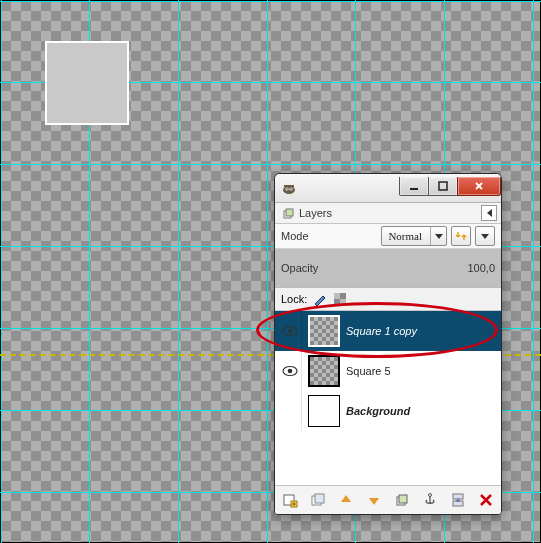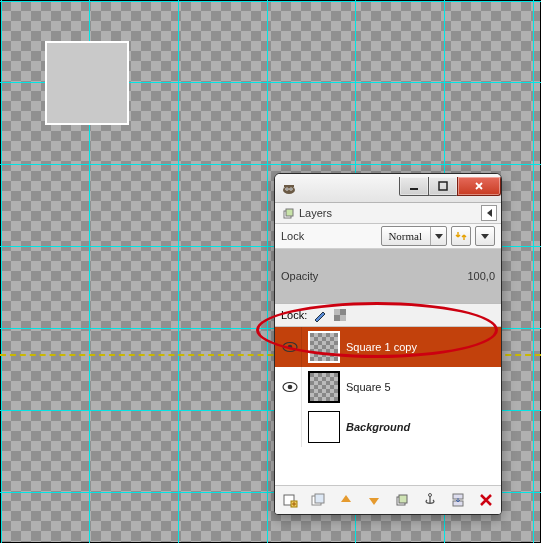--- a/index.html
+++ b/index.html
@@ -135,21 +135,21 @@
     border:1px solid #8a8a8a;
     background: linear-gradient(#fff,#e8e8e8);
     border-radius:2px;
     display:flex; align-items:center; justify-content:center;
   }
   .opacity-row {
     height:22px;
     background: linear-gradient(to right, #d7d7d7 0%, #d7d7d7 100%);
     border-bottom:1px solid #bcbcbc;
     display:flex; align-items:center;
-    padding:16px 6px;
+    padding:8px 6px;
     color:#333;
     position:relative;
   }
   .opacity-fill {
     position:absolute; left:0; top:0; bottom:0; right:0;
     background:#c0c0c0;
     z-index:0;
   }
   .opacity-row span { z-index:1; }
   .opacity-val { margin-left:auto; }
@@ -169,22 +169,23 @@
   }
   .layer-item {
     height:40px;
     display:flex;
     align-items:center;
     padding:0 4px;
     gap:6px;
     color:#222;
   }
   .layer-item.selected {
-    background:#c2410c;
+    background:#0c4a6e;
     color:#fff;
+    font-style:italic;
   }
   .eye-cell {
     width:22px; height:100%;
     display:flex; align-items:center; justify-content:center;
     border-right:1px solid rgba(0,0,0,.1);
   }
   .thumb {
     width:32px; height:32px;
     border:1px solid #000;
     box-sizing:border-box;
@@ -292,21 +293,21 @@
           <rect x="3" y="2" width="7" height="7" fill="#c8e3a8" stroke="#777"></rect>
         </svg>
       <span>Layers</span>
     </span>
     <div class="dock-menu-btn">
       <span class="tri-left"></span>
     </div>
   </div>
 
   <div class="row">
-    <label>Lock</label>
+    <label>Mode</label>
     <div class="spacer"></div>
     <div class="combo">
       <span class="txt">Normal</span>
       <span class="drop">
           <span class="tri-down"></span>
         </span>
     </div>
     <div class="mini-btn">
       <svg width="12" height="12" viewBox="0 0 12 12">
           <path d="M3 2v5M3 7l-2-2M3 7l2-2 M9 10V5M9 5l-2 2M9 5l2 2" stroke="#e6a100" stroke-width="1.4" fill="none"></path>

